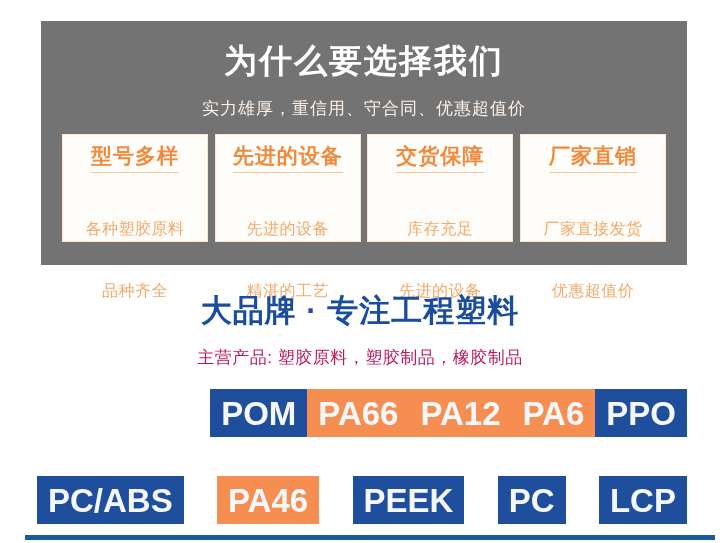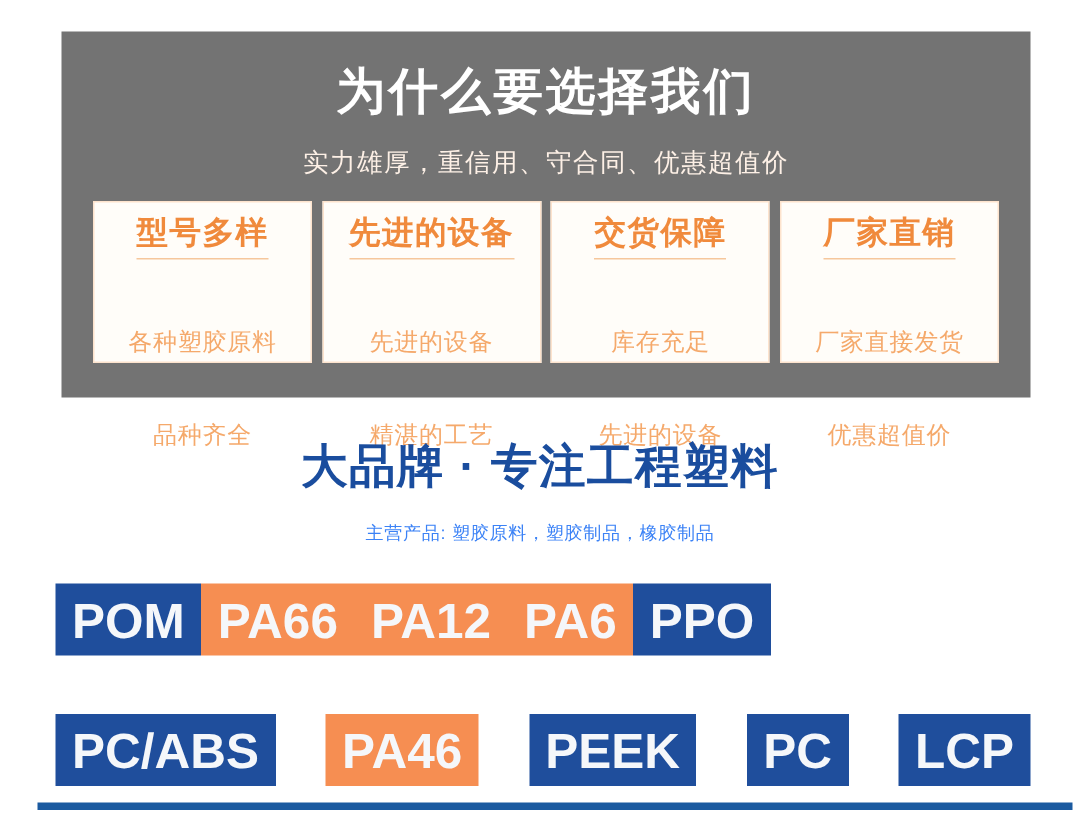--- a/index.html
+++ b/index.html
@@ -110,40 +110,40 @@
     letter-spacing: 1px;
     line-height: 1.1;
   }
 
   #brand-subheading {
     position: absolute;
     left: 0;
     top: 348px;
     width: 720px;
     text-align: center;
-    color: #3b82f6;
-    font-size: 12px;
+    color: #be185d;
+    font-size: 17px;
     font-weight: normal;
     letter-spacing: 0.5px;
     line-height: 1.2;
   }
 
   
   .tag-row {
     position: absolute;
     display: flex;
     align-items: center;
   }
 
   #tag-row-1 {
     left: 37px;
     top: 389px;
     width: 650px;
     height: 48px;
-    justify-content: flex-start;
+    justify-content: flex-end;
   }
 
   #tag-row-2 {
     left: 37px;
     top: 476px;
     width: 650px;
     height: 48px;
     justify-content: space-between;
   }
 

